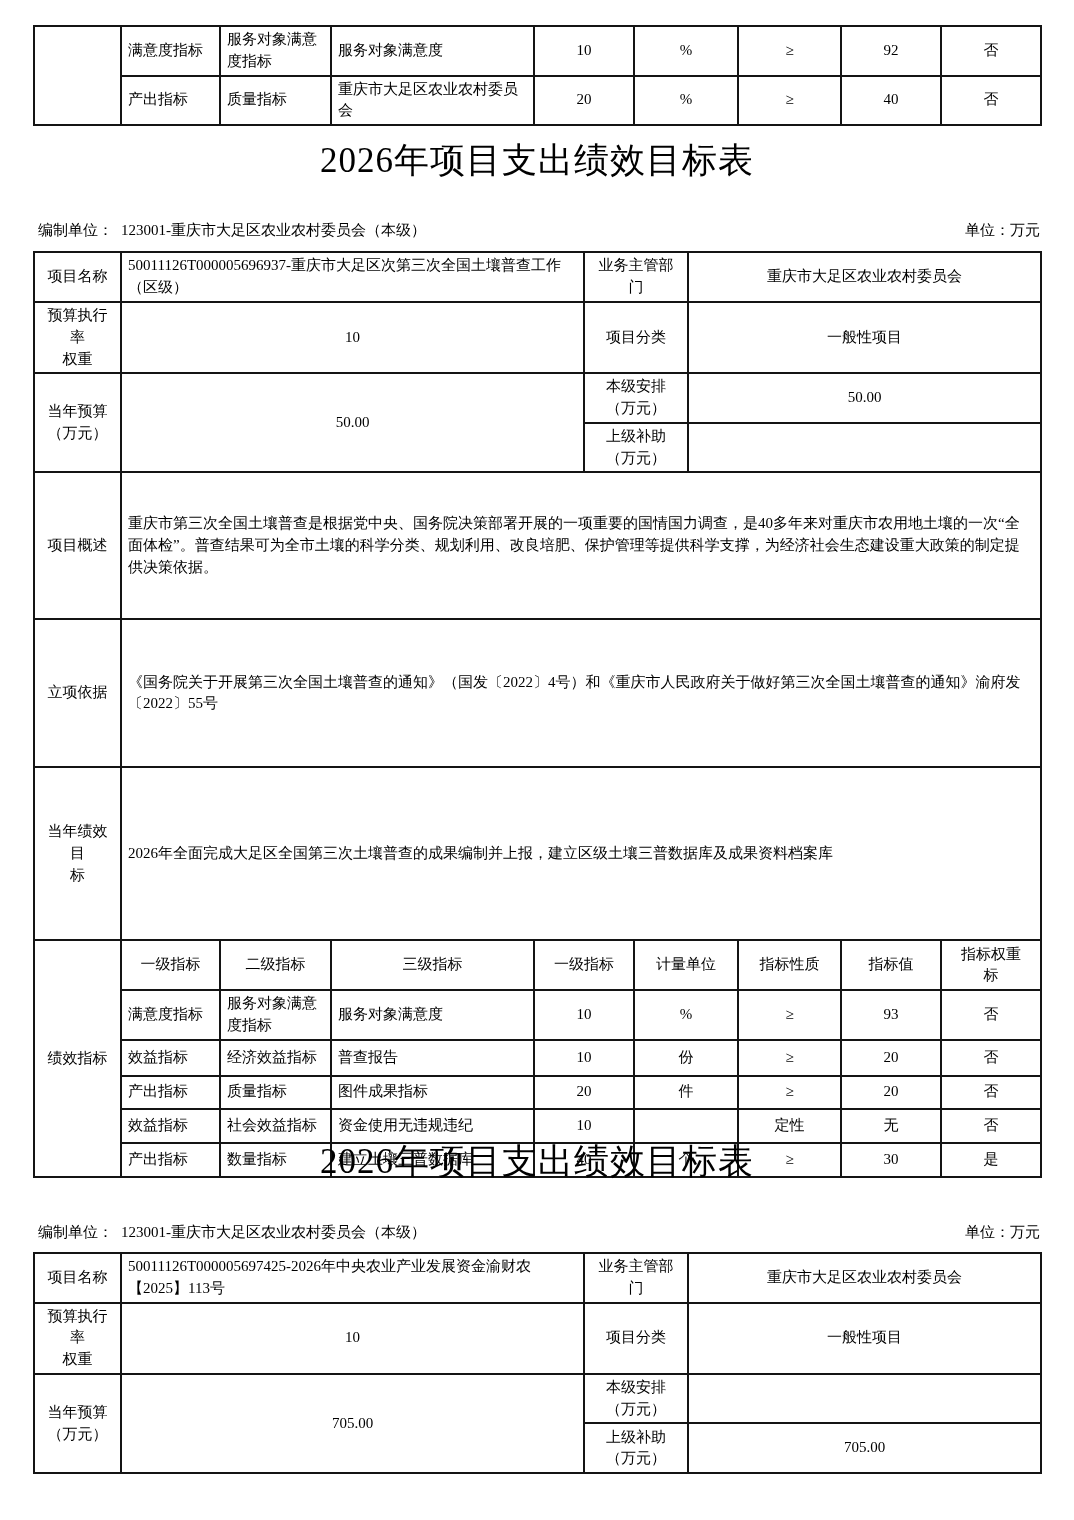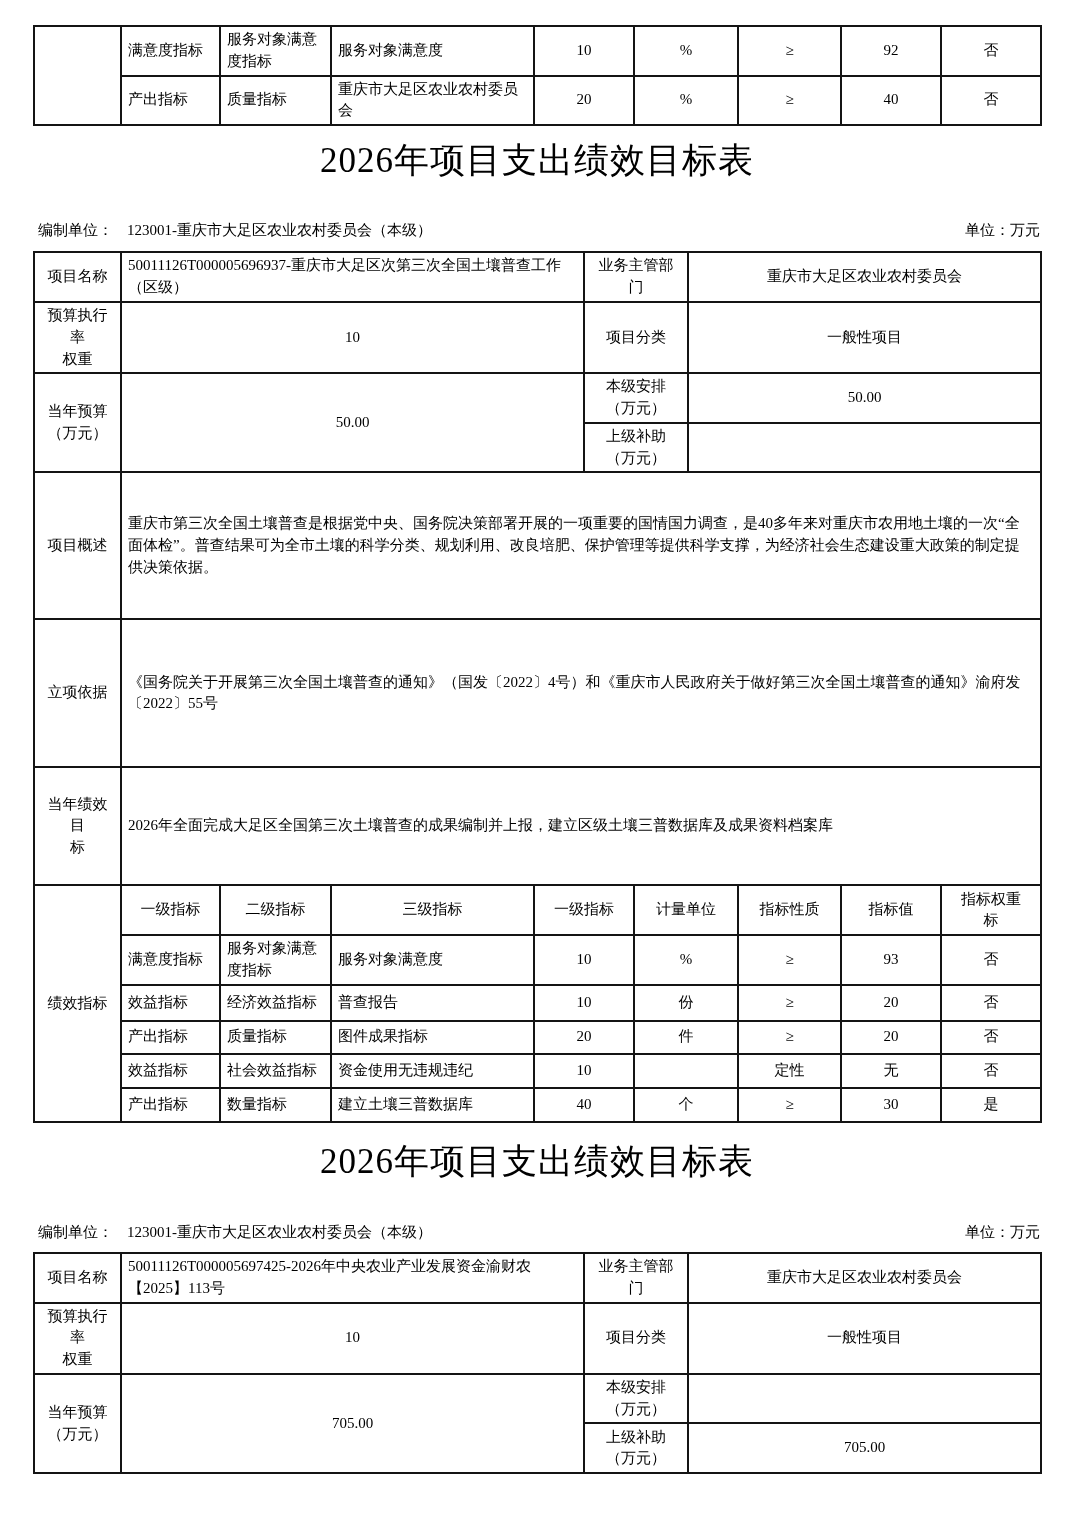--- a/index.html
+++ b/index.html
@@ -33,21 +33,21 @@
     text-align:center;
     font-size:35px;font-weight:normal;
     line-height:30px;
     letter-spacing:1px;
   }
   .meta{
     position:absolute;left:38px;width:1002px;
     display:flex;justify-content:space-between;
     font-size:15px;line-height:17px;
   }
-  .meta .org-value{margin-left:14px;text-align:center;}
+  .meta .org-value{margin-left:8px;text-align:center;}
   .meta .left{display:flex;}
 </style>
 </head>
 <body>
 
 <div class="sheet">
 
   <table class="grid" style="top:25px;">
     <colgroup>
       <col style="width:87px">
@@ -140,21 +140,21 @@
       <td class="c" colspan="4"></td>
     </tr>
     <tr style="height:147px">
       <td class="c">项目概述</td>
       <td class="l lh" colspan="10">重庆市第三次全国土壤普查是根据党中央、国务院决策部署开展的一项重要的国情国力调查，是40多年来对重庆市农用地土壤的一次“全面体检”。普查结果可为全市土壤的科学分类、规划利用、改良培肥、保护管理等提供科学支撑，为经济社会生态建设重大政策的制定提供决策依据。</td>
     </tr>
     <tr style="height:148px">
       <td class="c">立项依据</td>
       <td class="l lh" colspan="10">《国务院关于开展第三次全国土壤普查的通知》（国发〔2022〕4号）和《重庆市人民政府关于做好第三次全国土壤普查的通知》渝府发〔2022〕55号</td>
     </tr>
-    <tr style="height:118px">
+    <tr style="height:173px">
       <td class="c">当年绩效目
 标</td>
       <td class="l lh" colspan="10">2026年全面完成大足区全国第三次土壤普查的成果编制并上报，建立区级土壤三普数据库及成果资料档案库</td>
     </tr>
     <tr style="height:50px">
       <td class="c" rowspan="6">绩效指标</td>
       <td class="c">一级指标</td>
       <td class="c">二级指标</td>
       <td class="c">三级指标</td>
       <td class="c" colspan="2">一级指标</td>

